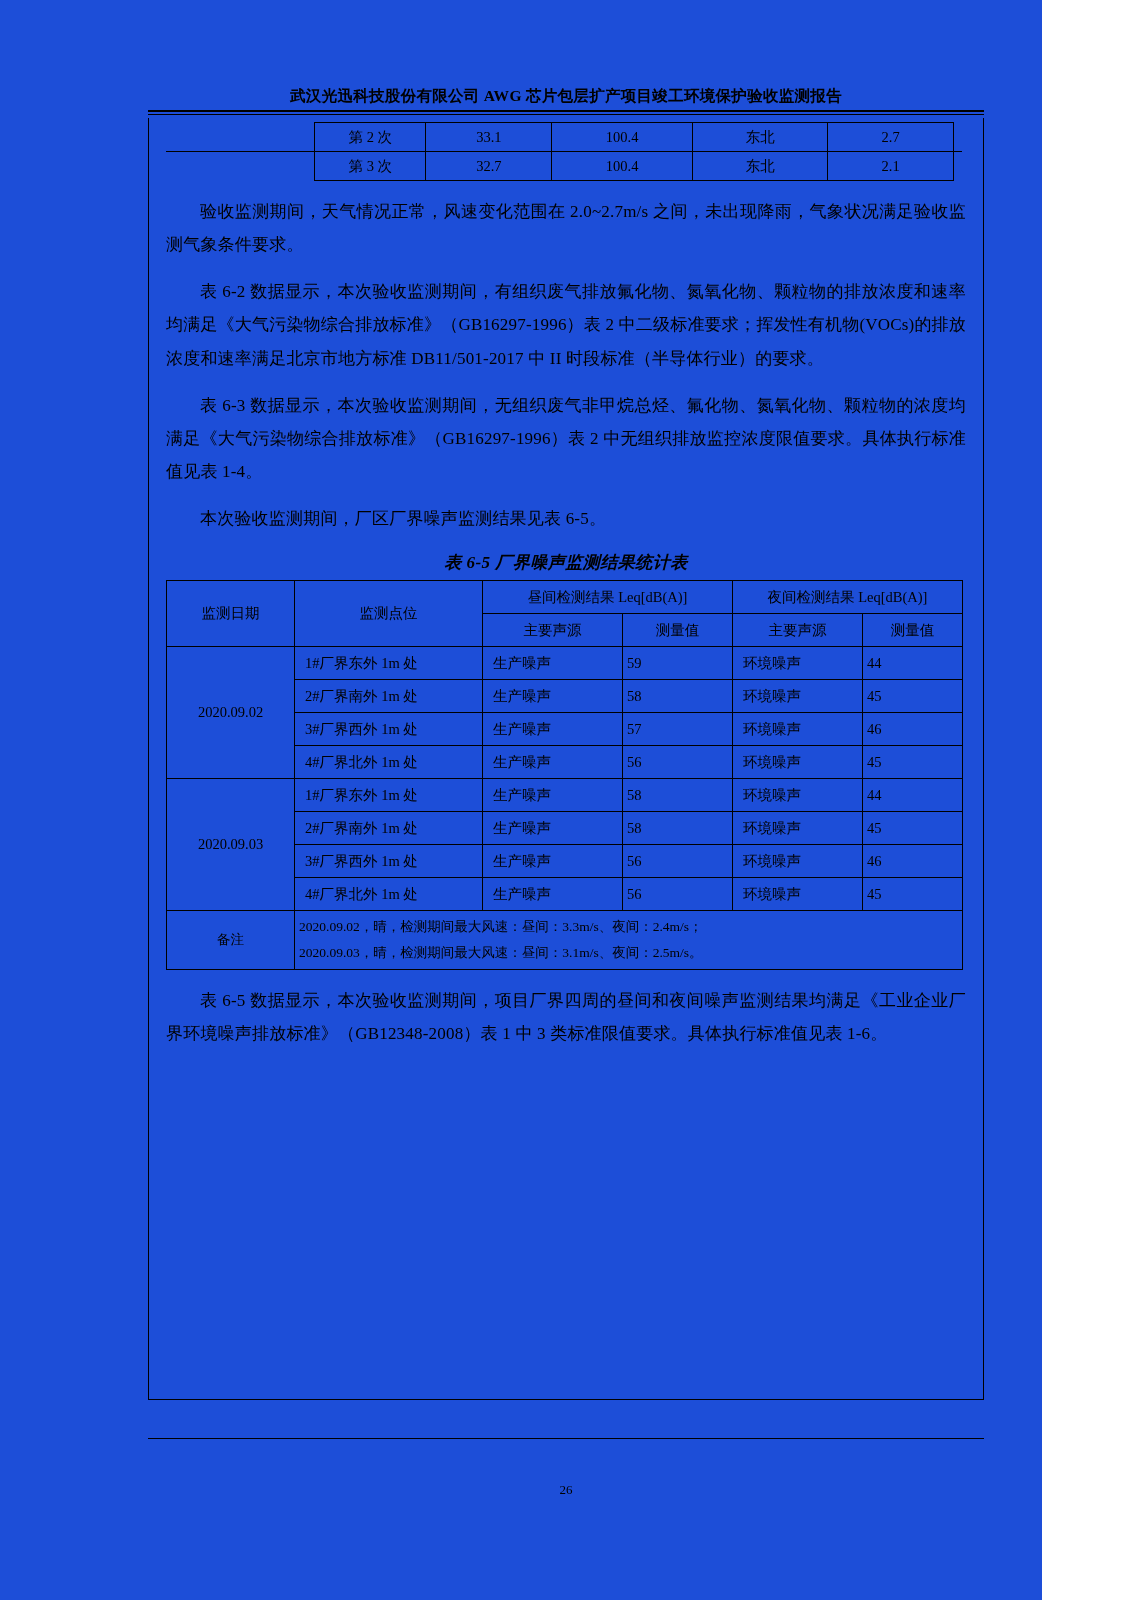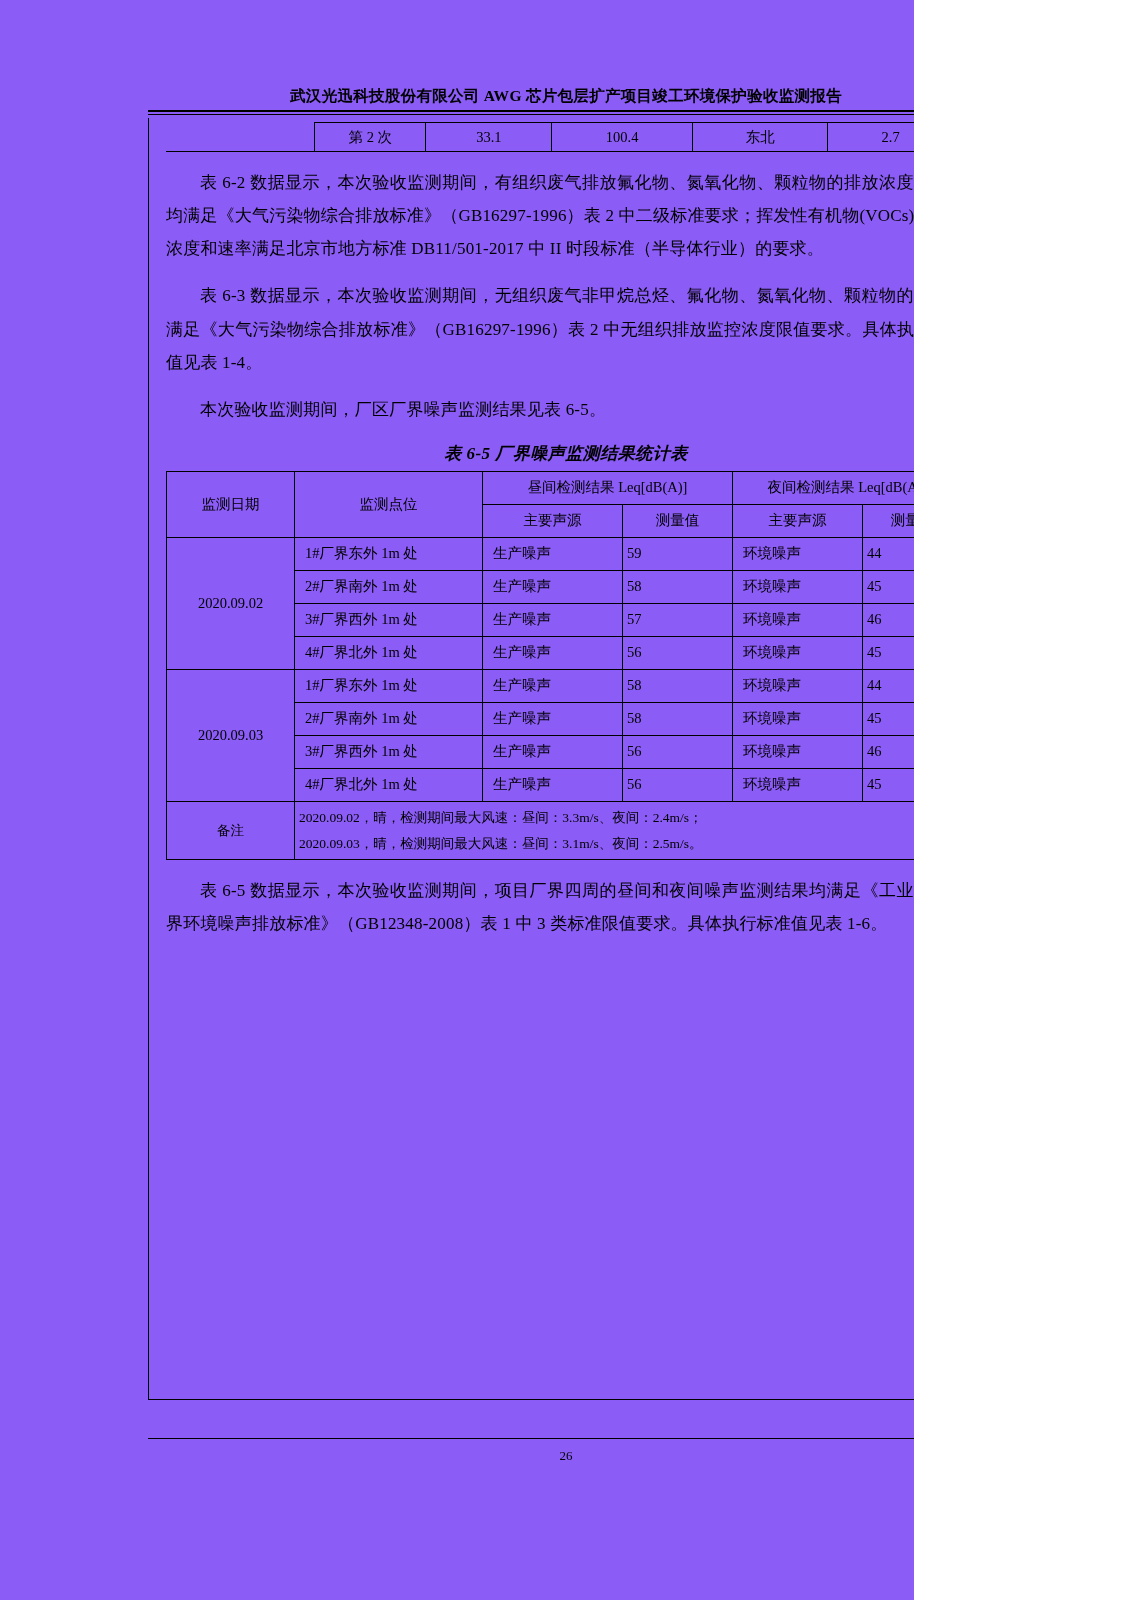--- a/index.html
+++ b/index.html
@@ -6,23 +6,23 @@
     margin: 0;
     padding: 0;
     background: #ffffff;
   }
   body {
     font-family: "Liberation Serif", "DejaVu Serif", serif;
     color: #000;
   }
   .page {
     position: relative;
-    width: 914px;
+    width: 1042px;
     height: 1600px;
-    background: #8b5cf6;
+    background: #1d4ed8;
     box-sizing: border-box;
     overflow: hidden;
   }
   .header {
     position: absolute;
     top: 86px;
     left: 148px;
     width: 836px;
     text-align: center;
     font-size: 15.5px;
@@ -130,21 +130,21 @@
   }
   .footer-rule {
     position: absolute;
     left: 148px;
     top: 1438px;
     width: 836px;
     border-top: 1px solid #000;
   }
   .page-num {
     position: absolute;
-    top: 1448px;
+    top: 1482px;
     left: 148px;
     width: 836px;
     text-align: center;
     font-size: 13px;
     font-family: "Liberation Serif", "DejaVu Serif", serif;
   }
 </style>
 </head>
 <body>
 
@@ -162,23 +162,33 @@
       <tbody>
         <tr>
           <td style="width:145px; border-left:none; border-top:none;"></td>
           <td style="width:105px;">第 2 次</td>
           <td style="width:120px;">33.1</td>
           <td style="width:135px;">100.4</td>
           <td style="width:130px;">东北</td>
           <td style="width:120px;">2.7</td>
           <td style="border-right:none; border-top:none;"></td>
         </tr>
+        <tr>
+          <td style="border-left:none; border-bottom:none;"></td>
+          <td>第 3 次</td>
+          <td>32.7</td>
+          <td>100.4</td>
+          <td>东北</td>
+          <td>2.1</td>
+          <td style="border-right:none; border-bottom:none;"></td>
+        </tr>
       </tbody>
     </table>
 
+    <p class="para">验收监测期间，天气情况正常，风速变化范围在 2.0~2.7m/s 之间，未出现降雨，气象状况满足验收监测气象条件要求。</p>
     <p class="para">表 6-2 数据显示，本次验收监测期间，有组织废气排放氟化物、氮氧化物、颗粒物的排放浓度和速率均满足《大气污染物综合排放标准》（GB16297-1996）表 2 中二级标准要求；挥发性有机物(VOCs)的排放浓度和速率满足北京市地方标准 DB11/501-2017 中 II 时段标准（半导体行业）的要求。</p>
     <p class="para">表 6-3 数据显示，本次验收监测期间，无组织废气非甲烷总烃、氟化物、氮氧化物、颗粒物的浓度均满足《大气污染物综合排放标准》（GB16297-1996）表 2 中无组织排放监控浓度限值要求。具体执行标准值见表 1-4。</p>
 
 
     <p class="para">本次验收监测期间，厂区厂界噪声监测结果见表 6-5。</p>
 
     <div class="tbl-caption">表 6-5 厂界噪声监测结果统计表</div>
 
     <table class="tbl noise-table">
       <colgroup>

